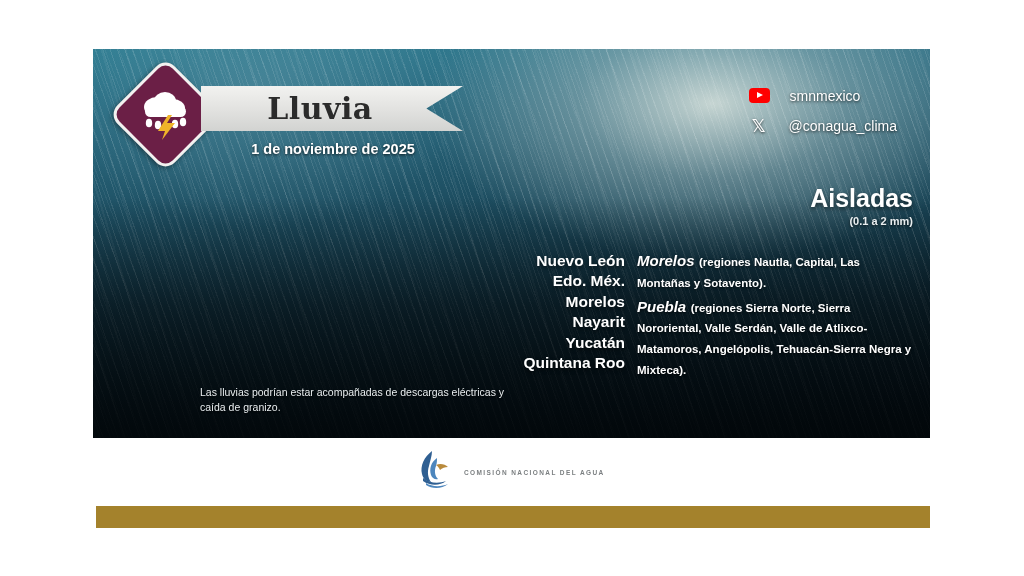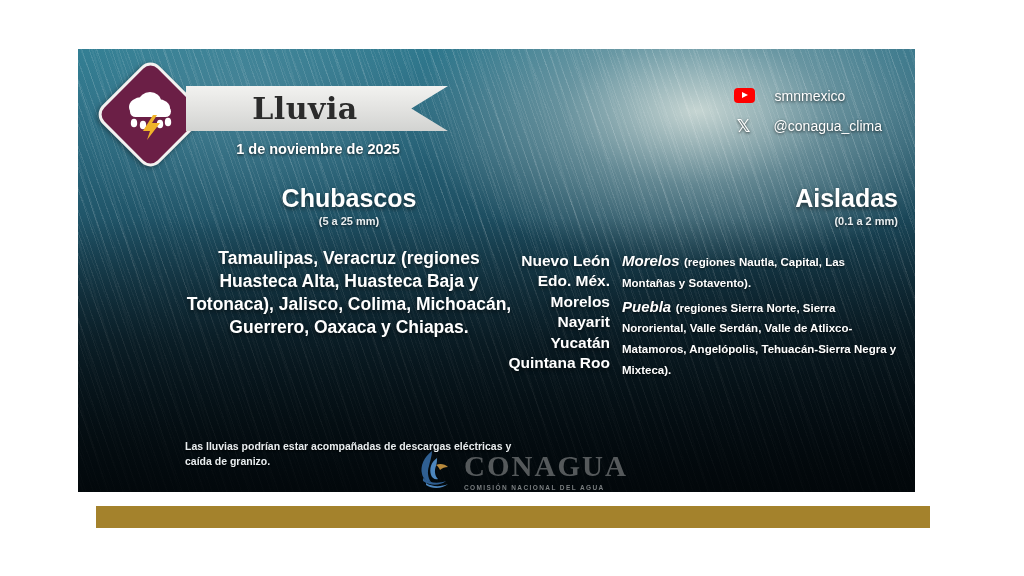--- a/index.html
+++ b/index.html
@@ -6,21 +6,21 @@
   html, body {
     width:1024px; height:576px;
     background:#ffffff;
     font-family:"Liberation Sans", sans-serif;
     overflow:hidden;
   }
   #canvas { position:relative; width:1024px; height:576px; background:#fff; }
 
   
   #panel {
-    position:absolute; left:78px; top:49px; width:837px; height:443px;
+    position:absolute; left:93px; top:49px; width:837px; height:389px;
     overflow:hidden;
     background:
       radial-gradient(ellipse 420px 230px at 74% 14%, rgba(226,233,226,.85) 0%, rgba(180,198,198,.45) 32%, rgba(80,120,130,0) 68%),
       radial-gradient(ellipse 300px 200px at 20% 10%, rgba(110,160,175,.40) 0%, rgba(40,80,95,0) 70%),
       linear-gradient(176deg, #2f7d92 0%, #2a6d83 13%, #255f74 26%, #1d4d60 40%, #163c4c 54%, #102d3a 66%, #0b212b 77%, #071720 87%, #040e14 95%, #02080c 100%);
   }
   
   #panel .rain {
     position:absolute; inset:-12%;
     background-image:
@@ -98,21 +98,21 @@
     font-size:15.5px; font-weight:bold; line-height:1.32; color:#fff;
     text-shadow:0 2px 4px rgba(0,0,0,.6);
   }
   #regions-col { flex:1 1 auto; color:#fff; text-shadow:0 1px 3px rgba(0,0,0,.7); }
   .region-entry { margin-bottom:4px; line-height:1.3; }
   .region-state { font-style:italic; font-weight:bold; font-size:15px; }
   .region-detail { font-size:11.5px; font-weight:600; }
 
   #note {
     position:absolute; left:107px; bottom:23px; width:330px;
-    font-size:10.5px; line-height:1.45; color:#e8edef; font-weight:700;
+    font-size:10.5px; line-height:1.45; color:#e8edef; font-weight:400;
     text-shadow:0 1px 2px rgba(0,0,0,.8);
   }
 
   
   #logo { position:absolute; left:418px; top:449px; display:flex; align-items:center; gap:10px; }
   #logo-text { display:flex; flex-direction:column; }
   #logo-name { font-family:"Liberation Serif", serif; font-size:29px; font-weight:bold;
     color:#55595b; letter-spacing:2px; line-height:1; }
   #logo-sub { font-size:6.5px; font-weight:bold; color:#7b7f81; letter-spacing:1.4px; margin-top:3px; }
 
@@ -158,25 +158,20 @@
       <div class="social">
         <span class="yt-ico"></span>
         <span class="txt">smnmexico</span>
       </div>
       <div class="social">
         <span class="x-ico">𝕏</span>
         <span class="txt">@conagua_clima</span>
       </div>
     </div>
 
-    <div id="col-left">
-      <div class="cat-title">Chubascos</div>
-      <div class="cat-sub">(5 a 25 mm)</div>
-      <div id="left-body">Tamaulipas, Veracruz (regiones Huasteca Alta, Huasteca Baja y Totonaca), Jalisco, Colima, Michoacán, Guerrero, Oaxaca y Chiapas.</div>
-    </div>
 
     <div id="col-right">
       <div id="right-head">
         <div class="cat-title">Aisladas</div>
         <div class="cat-sub">(0.1 a 2 mm)</div>
       </div>
       <div id="right-cols">
         <div id="states-col">
           <div>Nuevo León</div>
           <div>Edo. Méx.</div>
@@ -205,21 +200,20 @@
     <span>
       <svg width="36" height="40" viewBox="0 0 36 40">
         <path d="M14 2 C6 8, 2 17, 4 25 C5 30, 9 33, 13 33 C10 29, 9 23, 11 17 C12 12, 14 7, 14 2 Z" fill="#2f5f92"></path>
         <path d="M19 9 C13 13, 11 20, 13 26 C14 29, 17 31, 20 30 C17 27, 16 22, 18 17 C19 14, 19 11, 19 9 Z" fill="#4d86bd"></path>
         <path d="M18 16 C22 14, 27 15, 30 18 C27 18, 24 19, 22 21 C21 19, 20 17, 18 16 Z" fill="#b98a3c"></path>
         <path d="M5 29 C11 34, 20 35, 28 32 C22 37, 12 37, 5 32 Z" fill="#2f5f92"></path>
         <path d="M8 34 C14 38, 23 38, 30 35 C24 40, 14 40, 8 36 Z" fill="#4d86bd"></path>
       </svg>
     </span>
     <span id="logo-text">
-      <span id="logo-name">CONAGUA</span>
       <span id="logo-sub">COMISIÓN NACIONAL DEL AGUA</span>
     </span>
   </div>
 
   <div id="goldbar">
     <span id="watermark"></span>
   </div>
 
 </div>
 

